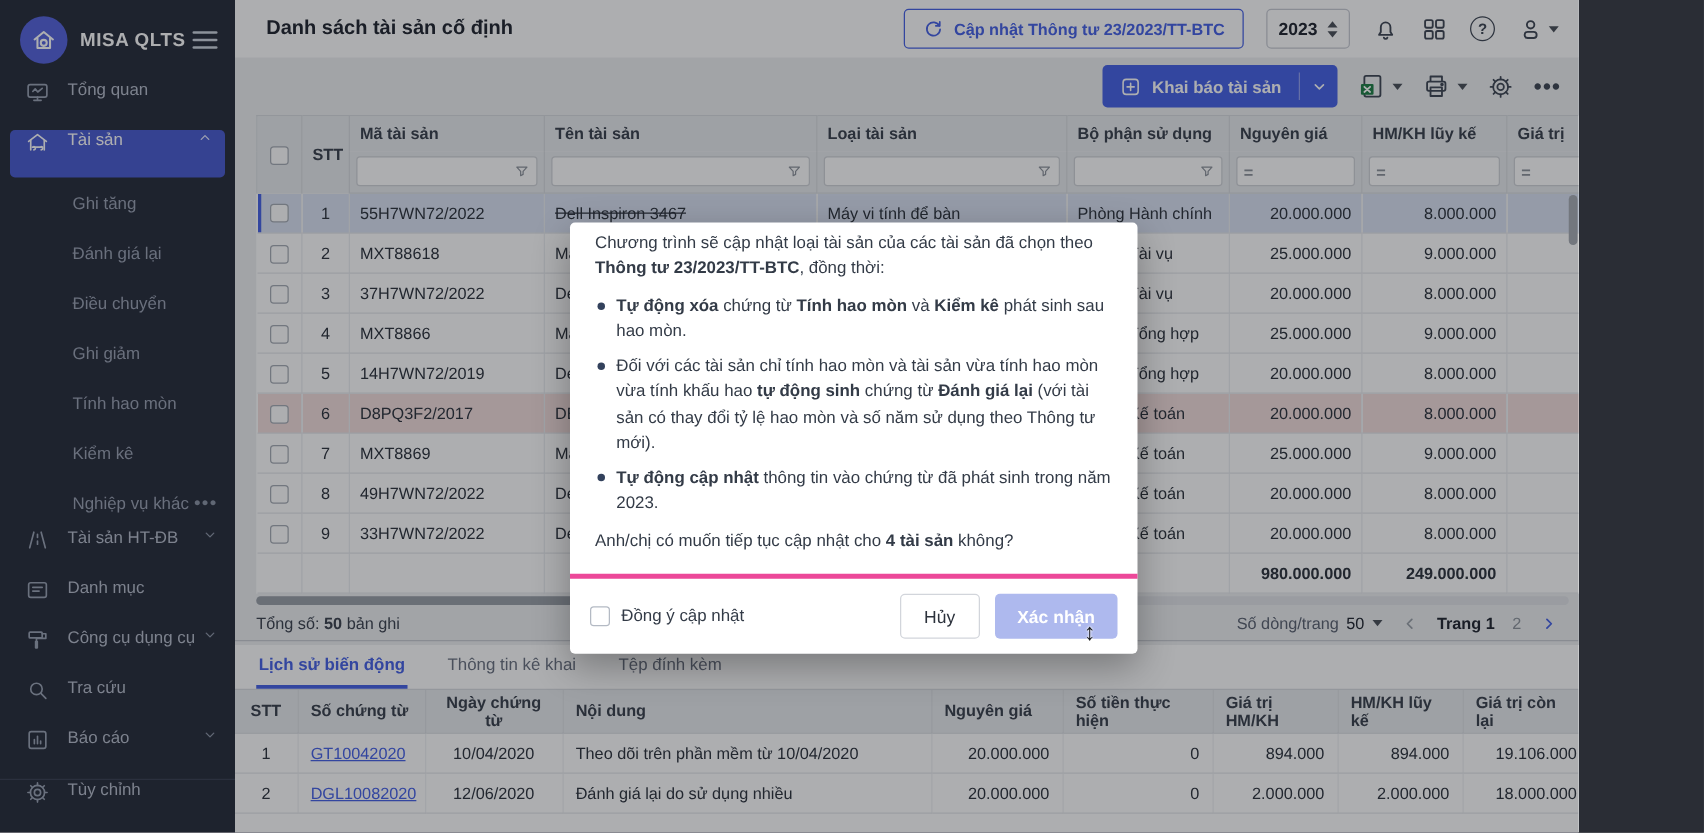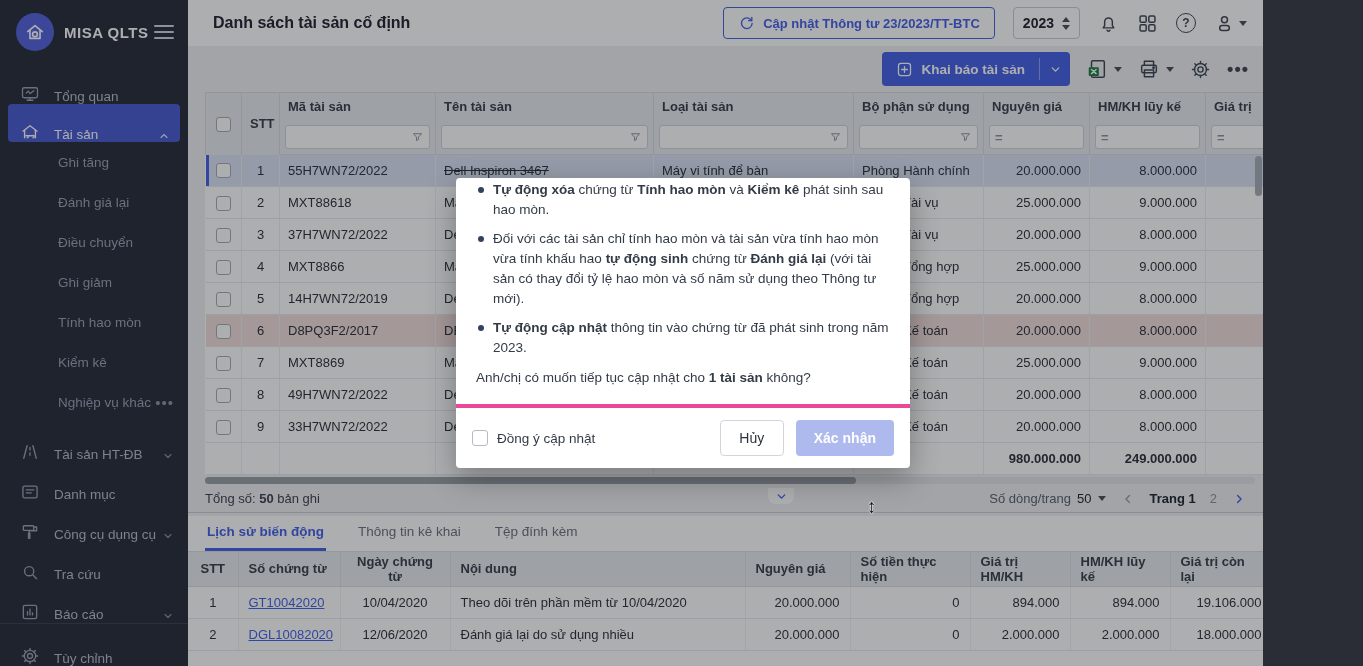--- a/index.html
+++ b/index.html
@@ -8,21 +8,21 @@
   svg{display:block;}
   .b{font-weight:700;}
 
   
   .sidebar{position:absolute;left:0;top:0;width:188px;height:666px;background:#272c3a;z-index:1;}
   .brand{height:64px;display:flex;align-items:center;padding:0 14px 0 16px;}
   .logo{width:38px;height:38px;border-radius:50%;background:#5563dd;display:flex;align-items:center;justify-content:center;flex:0 0 auto;}
   .brand-name{color:#fff;font-size:15px;font-weight:700;letter-spacing:.5px;margin-left:10px;flex:1;}
   .burger{width:20px;display:flex;flex-direction:column;gap:4px;cursor:pointer;}
   .burger span{height:2px;background:#cdd3de;border-radius:1px;}
-  .menu-item{height:40px;display:flex;align-items:flex-end;padding:0 14px 0 20px;color:#b6bdcb;font-size:13.5px;cursor:pointer;}
+  .menu-item{height:40px;display:flex;align-items:flex-start;padding:0 14px 0 20px;color:#b6bdcb;font-size:13.5px;cursor:pointer;}
   .menu-item .mi-icon{width:20px;height:20px;margin-right:14px;color:#9aa3b4;flex:0 0 auto;}
   .menu-item .mi-label{flex:1;white-space:nowrap;}
   .menu-item .chev{width:12px;height:12px;color:#8b93a5;}
   .menu-item.active{background:#4a5bd0;margin:0 8px;padding:0 10px 0 12px;border-radius:4px;color:#fff;height:38px;}
   .menu-item.active .mi-icon{color:#fff;}
   .menu-item.active .chev{color:#e3e7ff;}
   .submenu-item{height:40px;display:flex;align-items:center;padding-left:58px;padding-right:14px;color:#99a1b2;font-size:13.5px;cursor:pointer;}
   .submenu-item .dots{margin-left:auto;color:#8b93a5;font-size:15px;letter-spacing:1px;}
   .sb-bottom{position:absolute;left:0;right:0;bottom:0;border-top:1px solid #3a4152;}
 
@@ -910,27 +910,28 @@
   <div class="expander">
     <svg width="13" height="13" viewBox="0 0 24 24" fill="none" stroke="currentColor" stroke-width="2.6" stroke-linecap="round" stroke-linejoin="round">
         <path d="M6 9l6 6 6-6"></path>
       </svg>
   </div>
 
   <div class="overlay"></div>
 
   <div class="modal">
     <div class="modal-body">
+      <p class="intro"><span>Chương trình sẽ cập nhật loại tài sản của các tài sản đã chọn theo </span><span class="b">Thông tư 23/2023/TT-BTC</span><span>, đồng thời:</span></p>
       <ul>
 
       <li><span class="b">Tự động xóa</span><span> chứng từ </span><span class="b">Tính hao mòn</span><span> và </span><span class="b">Kiểm kê</span><span> phát sinh sau hao mòn.</span></li>
           <li><span>Đối với các tài sản chỉ tính hao mòn và tài sản vừa tính hao mòn vừa tính khấu hao </span><span class="b">tự động sinh</span><span> chứng từ </span><span class="b">Đánh giá lại</span><span> (với tài sản có thay đổi tỷ lệ hao mòn và số năm sử dụng theo Thông tư mới).</span></li>
           <li><span class="b">Tự động cập nhật</span><span> thông tin vào chứng từ đã phát sinh trong năm 2023.</span></li>
         </ul>
-      <p class="question"><span>Anh/chị có muốn tiếp tục cập nhật cho </span><span class="b">1 tài sản</span><span> không?</span></p>
+      <p class="question"><span>Anh/chị có muốn tiếp tục cập nhật cho </span><span class="b">4 tài sản</span><span> không?</span></p>
     </div>
     <div class="modal-foot">
       <label class="agree">
         <span class="cb"></span>
         <span>Đồng ý cập nhật</span>
       </label>
       <span class="foot-btns">
         <button class="btn-cancel">Hủy</button>
         <button class="btn-confirm" disabled="">Xác nhận</button>
       </span>

